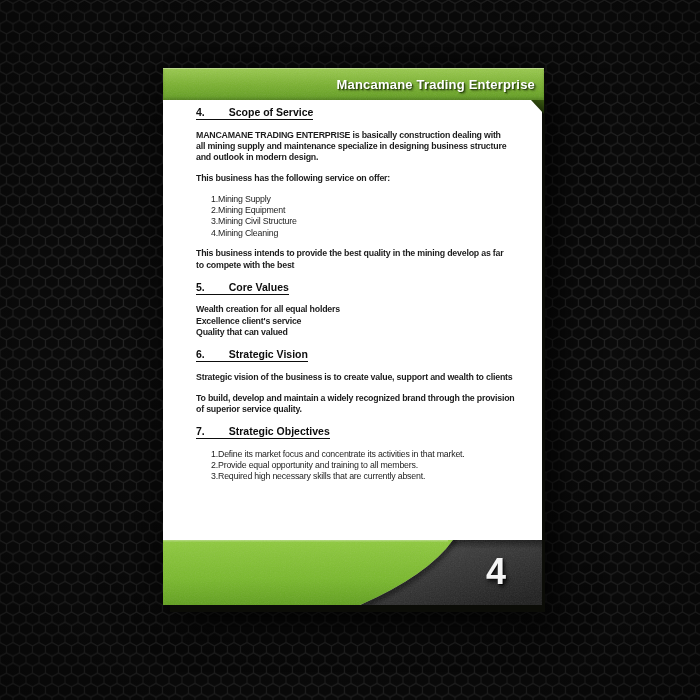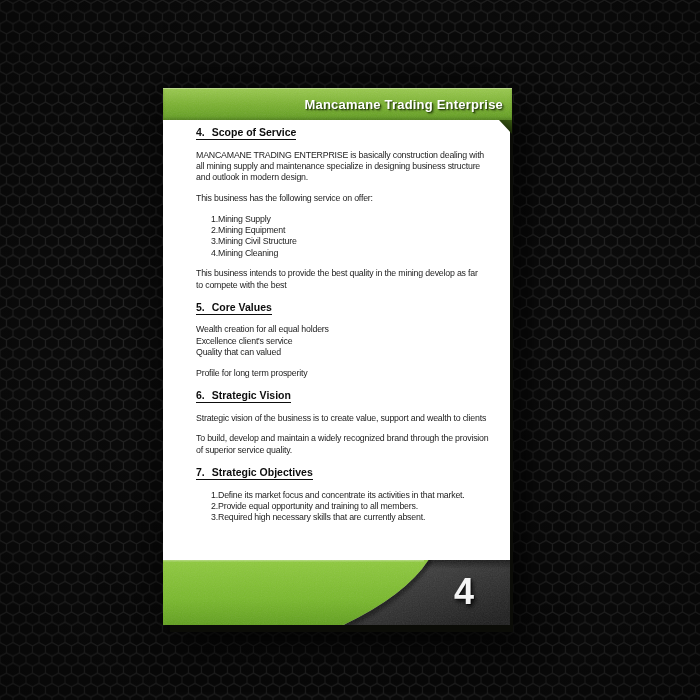--- a/index.html
+++ b/index.html
@@ -7,21 +7,21 @@
     width:700px; height:700px; position:relative; overflow:hidden;
     background:#1c1c1c;
     font-family:"Liberation Sans", sans-serif;
   }
   .bg-hex { position:absolute; inset:0; z-index:0; }
   .vignette {
     position:absolute; inset:0; z-index:1; pointer-events:none;
     background: radial-gradient(circle at 50% 46%, rgba(0,0,0,0) 32%, rgba(0,0,0,0.42) 100%);
   }
   .page {
-    position:absolute; left:163px; top:88px; width:347px; height:537px; z-index:2;
+    position:absolute; left:163px; top:68px; width:379px; height:537px; z-index:2;
     background:#ffffff;
     box-shadow: 5px 9px 0 -2px #0b0c07,
                 0 0 45px rgba(0,0,0,0.65),
                 16px 24px 30px rgba(0,0,0,0.55);
   }
   .page-header {
     position:absolute; top:0; left:0; right:-2px; height:32px;
     background: linear-gradient(180deg, #9aca4e 0%, #78b02e 55%, #619c21 100%);
     box-shadow: inset 0 1px 0 rgba(255,255,255,0.35), inset 0 -2px 3px rgba(0,0,0,0.18);
     display:flex; align-items:center; justify-content:flex-end;
@@ -43,22 +43,22 @@
     padding:4px 14px 0 33px; box-sizing:border-box; overflow:hidden;
     color:#1d1d1d; font-size:8.8px; line-height:11.3px; letter-spacing:-0.2px;
   }
   .sec-h-row { margin:10px 0 6.5px; }
   .sec-h-row.first { margin-top:2px; }
   .sec-h {
     display:inline-block; font-size:10.5px; line-height:12px; font-weight:bold;
     color:#0d0d0d; letter-spacing:0;
     border-bottom:1px solid #0d0d0d; padding-bottom:1px;
   }
-  .sec-t { margin-left:7px; }
-  .para { white-space:pre; margin:9.5px 0; }
+  .sec-t { margin-left:24px; }
+  .para { white-space:pre; margin:9.5px 0;font-weight:bold; }
   ol.numlist { list-style:none; margin:9.5px 0; padding:0 0 0 9px; counter-reset:n; }
   ol.numlist li { counter-increment:n; display:flex;text-align:right; }
   ol.numlist li::before { content: counter(n) "."; width:13px; flex:none; }
   .page-footer { position:absolute; left:0; right:0; bottom:0; height:65px; }
   .page-footer svg.footer-art { display:block; width:100%; height:100%; }
   .page-number {
     position:absolute; right:36px; top:12px;
     font-size:36px; line-height:40px; font-weight:bold; color:#f4f4f4;
     text-shadow: 1px 1px 0 rgba(0,0,0,0.55), 2px 3px 4px rgba(0,0,0,0.8);
   }
@@ -122,21 +122,20 @@
           <span>Mining Cleaning</span>
         </li>
     </ol>
     <div class="para">This business intends to provide the best quality in the mining develop as far
 to compete with the best</div>
 
     <div class="sec-h-row"><span class="sec-h"><span>5.</span><span class="sec-t">Core Values</span></span></div>
     <div class="para">Wealth creation for all equal holders
 Excellence client's service
 Quality that can valued</div>
-    <div class="para">Profile for long term prosperity</div>
 
     <div class="sec-h-row"><span class="sec-h"><span>6.</span><span class="sec-t">Strategic Vision</span></span></div>
     <div class="para">Strategic vision of the business is to create value, support and wealth to clients</div>
     <div class="para">To build, develop and maintain a widely recognized brand through the provision
 of superior service quality.</div>
 
     <div class="sec-h-row"><span class="sec-h"><span>7.</span><span class="sec-t">Strategic Objectives</span></span></div>
     <ol class="numlist">
       <li>
           <span>Define its market focus and concentrate its activities in that market.</span>

